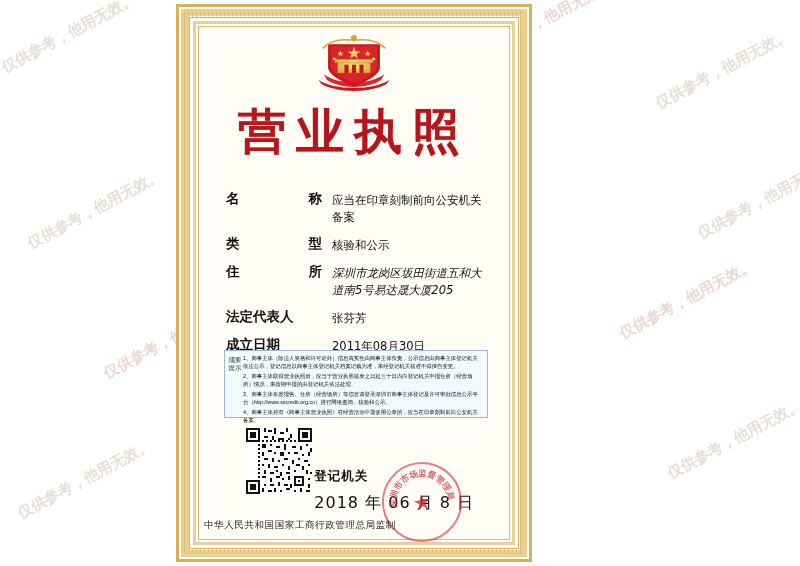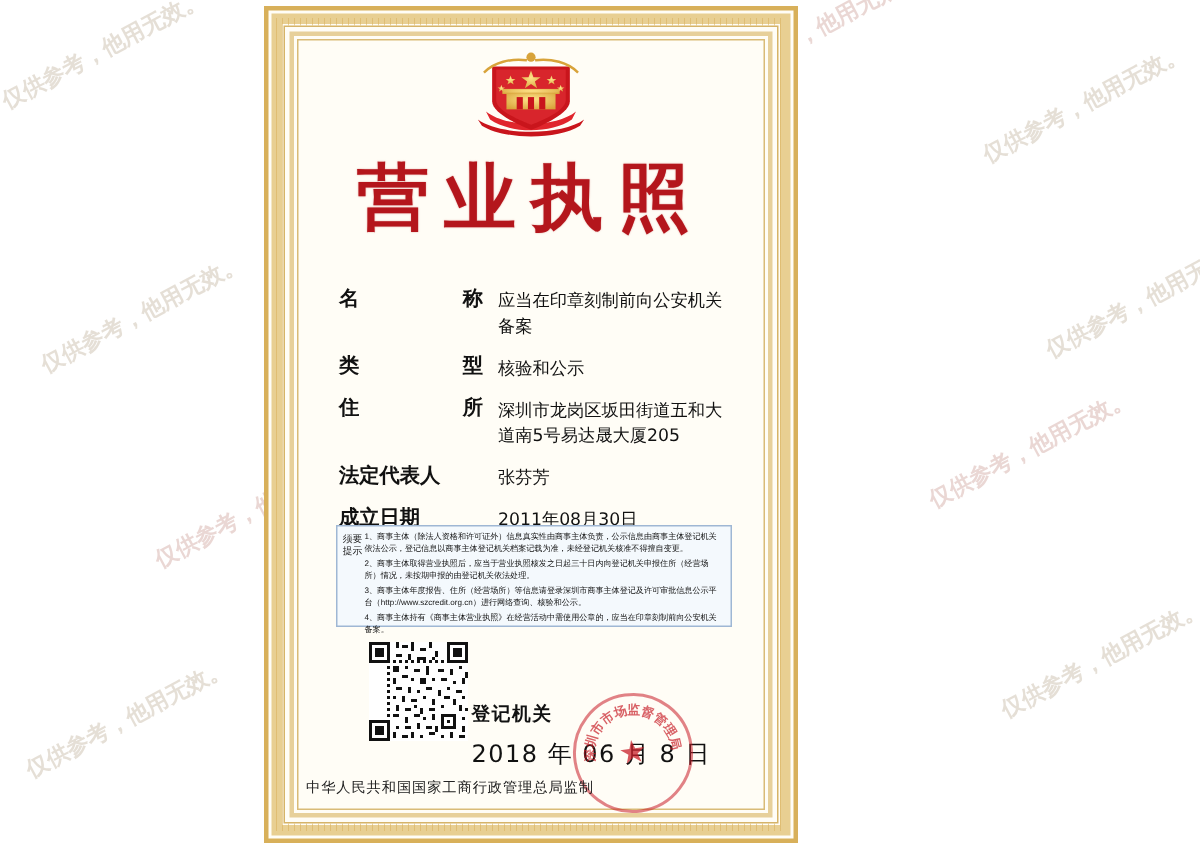--- a/index.html
+++ b/index.html
@@ -165,21 +165,21 @@
   }
   .row .label span { display: inline-block; }
   .row .value {
     flex: 1 1 auto;
     font-size: 11.5px;
     color: #111;
     line-height: 17px;
     font-family: "DejaVu Sans", sans-serif;
     padding-top: 2px;
   }
-  .row.tall .value { line-height: 17px; }
+  .row.tall .value { line-height: 17px; font-style: italic; }
 
   
   .notice {
     position: absolute;
     left: 20px;
     right: 16px;
     top: 318px;
     border: 1px solid #9fb7d4;
     background: #f4f9fd;
     height: 68px;

